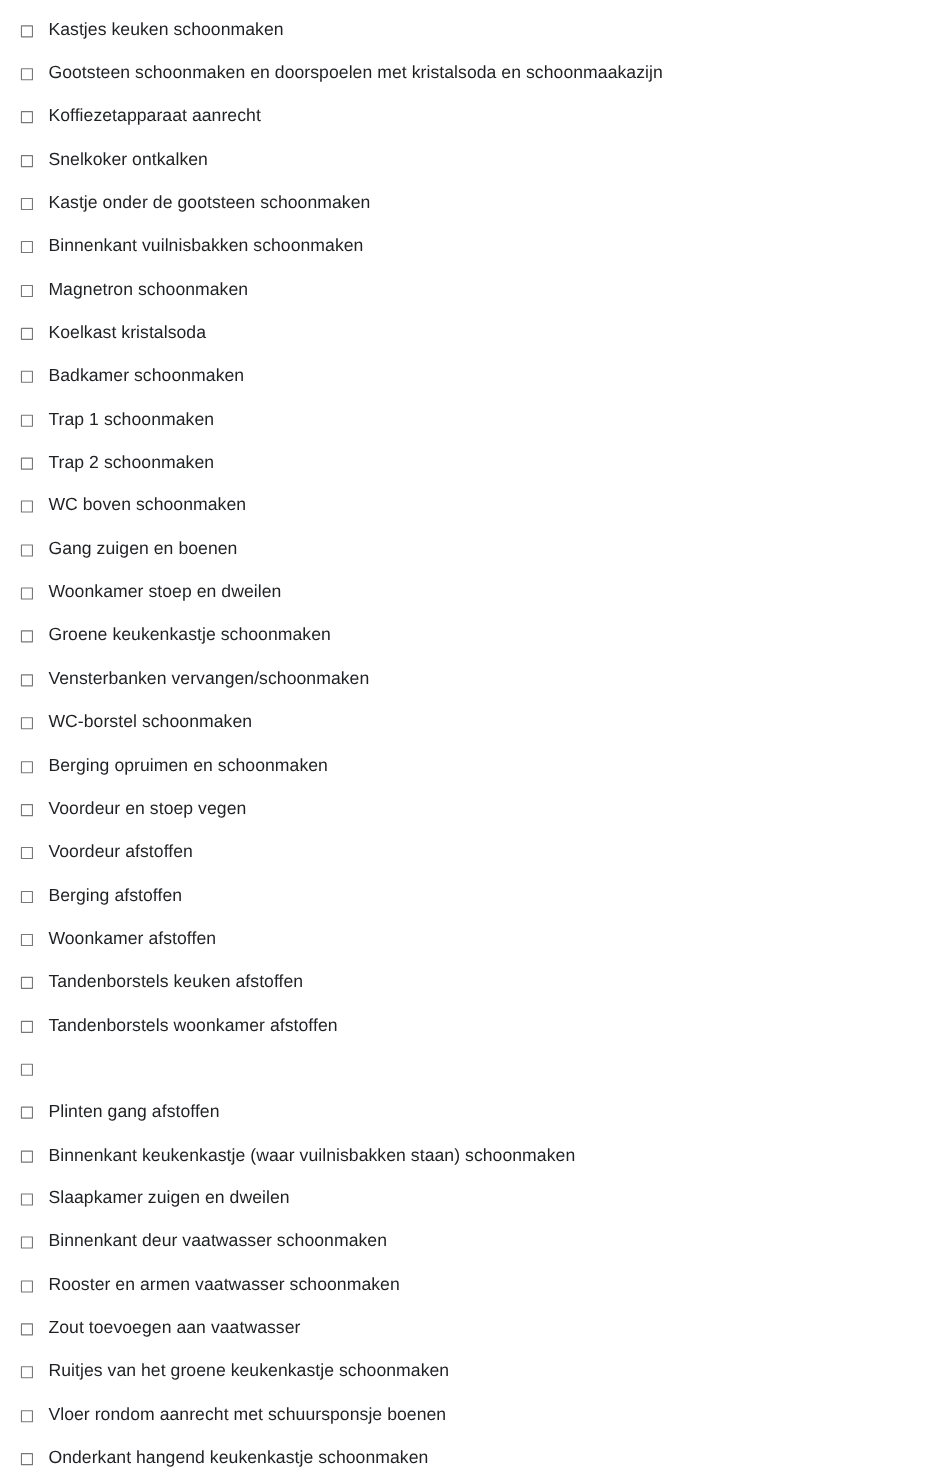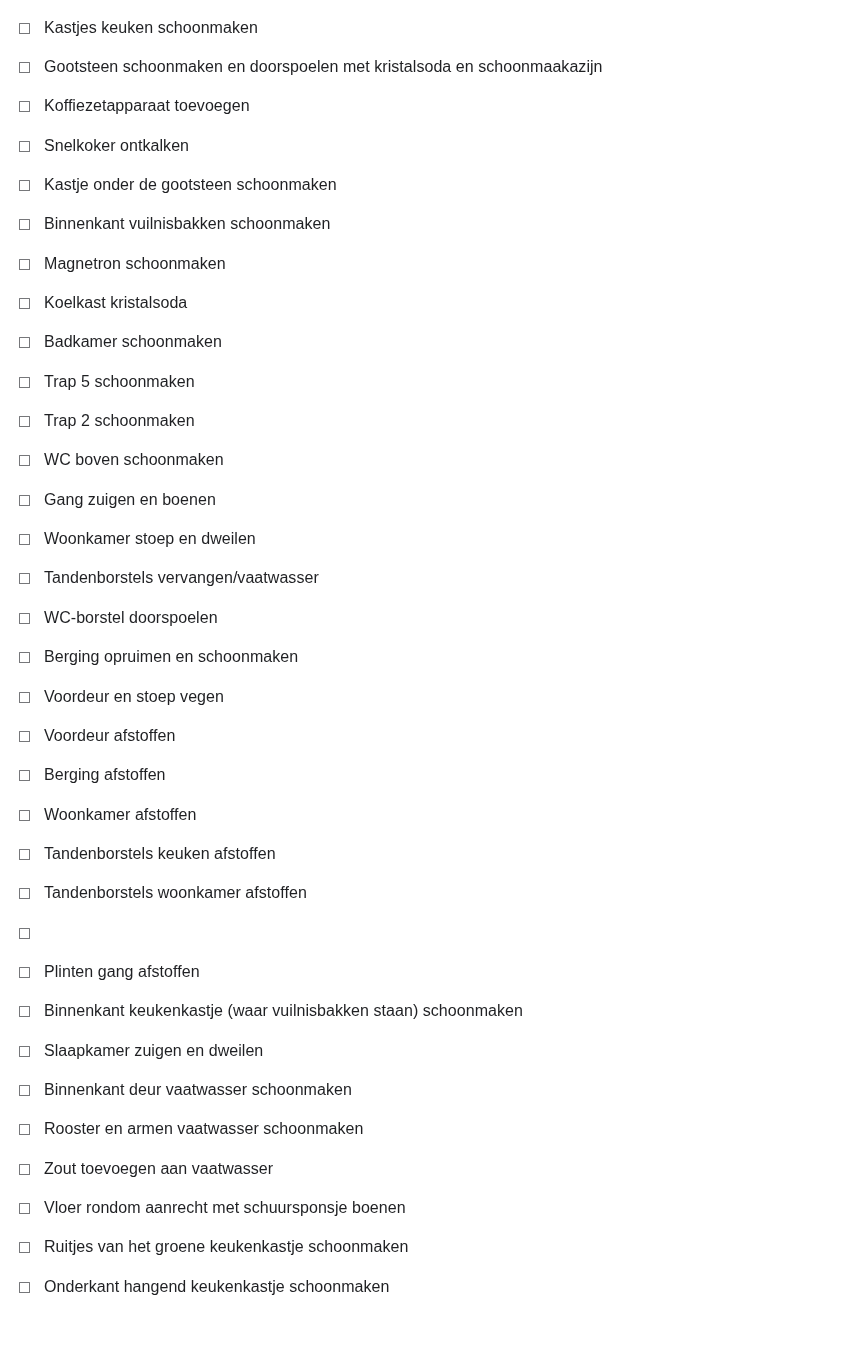--- a/index.html
+++ b/index.html
@@ -59,21 +59,21 @@
     <div class="todo-row">
       <span class="checkbox"></span>
       <span class="todo-label">Kastjes keuken schoonmaken</span>
     </div>
     <div class="todo-row">
       <span class="checkbox"></span>
       <span class="todo-label">Gootsteen schoonmaken en doorspoelen met kristalsoda en schoonmaakazijn</span>
     </div>
     <div class="todo-row">
       <span class="checkbox"></span>
-      <span class="todo-label">Koffiezetapparaat toevoegen</span>
+      <span class="todo-label">Koffiezetapparaat aanrecht</span>
     </div>
     <div class="todo-row">
       <span class="checkbox"></span>
       <span class="todo-label">Snelkoker ontkalken</span>
     </div>
     <div class="todo-row">
       <span class="checkbox"></span>
       <span class="todo-label">Kastje onder de gootsteen schoonmaken</span>
     </div>
     <div class="todo-row">
@@ -87,45 +87,49 @@
     <div class="todo-row">
       <span class="checkbox"></span>
       <span class="todo-label">Koelkast kristalsoda</span>
     </div>
     <div class="todo-row">
       <span class="checkbox"></span>
       <span class="todo-label">Badkamer schoonmaken</span>
     </div>
     <div class="todo-row">
       <span class="checkbox"></span>
-      <span class="todo-label">Trap 5 schoonmaken</span>
+      <span class="todo-label">Trap 1 schoonmaken</span>
     </div>
     <div class="todo-row">
       <span class="checkbox"></span>
       <span class="todo-label">Trap 2 schoonmaken</span>
     </div>
     <div class="todo-row">
       <span class="checkbox"></span>
       <span class="todo-label">WC boven schoonmaken</span>
     </div>
     <div class="todo-row">
       <span class="checkbox"></span>
       <span class="todo-label">Gang zuigen en boenen</span>
     </div>
     <div class="todo-row">
       <span class="checkbox"></span>
       <span class="todo-label">Woonkamer stoep en dweilen</span>
     </div>
     <div class="todo-row">
       <span class="checkbox"></span>
-      <span class="todo-label">Tandenborstels vervangen/vaatwasser</span>
+      <span class="todo-label">Groene keukenkastje schoonmaken</span>
     </div>
     <div class="todo-row">
       <span class="checkbox"></span>
-      <span class="todo-label">WC-borstel doorspoelen</span>
+      <span class="todo-label">Vensterbanken vervangen/schoonmaken</span>
+    </div>
+    <div class="todo-row">
+      <span class="checkbox"></span>
+      <span class="todo-label">WC-borstel schoonmaken</span>
     </div>
     <div class="todo-row">
       <span class="checkbox"></span>
       <span class="todo-label">Berging opruimen en schoonmaken</span>
     </div>
     <div class="todo-row">
       <span class="checkbox"></span>
       <span class="todo-label">Voordeur en stoep vegen</span>
     </div>
     <div class="todo-row">
@@ -170,23 +174,23 @@
     <div class="todo-row">
       <span class="checkbox"></span>
       <span class="todo-label">Rooster en armen vaatwasser schoonmaken</span>
     </div>
     <div class="todo-row">
       <span class="checkbox"></span>
       <span class="todo-label">Zout toevoegen aan vaatwasser</span>
     </div>
     <div class="todo-row">
       <span class="checkbox"></span>
-      <span class="todo-label">Vloer rondom aanrecht met schuursponsje boenen</span>
+      <span class="todo-label">Ruitjes van het groene keukenkastje schoonmaken</span>
     </div>
     <div class="todo-row">
       <span class="checkbox"></span>
-      <span class="todo-label">Ruitjes van het groene keukenkastje schoonmaken</span>
+      <span class="todo-label">Vloer rondom aanrecht met schuursponsje boenen</span>
     </div>
     <div class="todo-row">
       <span class="checkbox"></span>
       <span class="todo-label">Onderkant hangend keukenkastje schoonmaken</span>
     </div>
   </div>
 
 </body></html>

